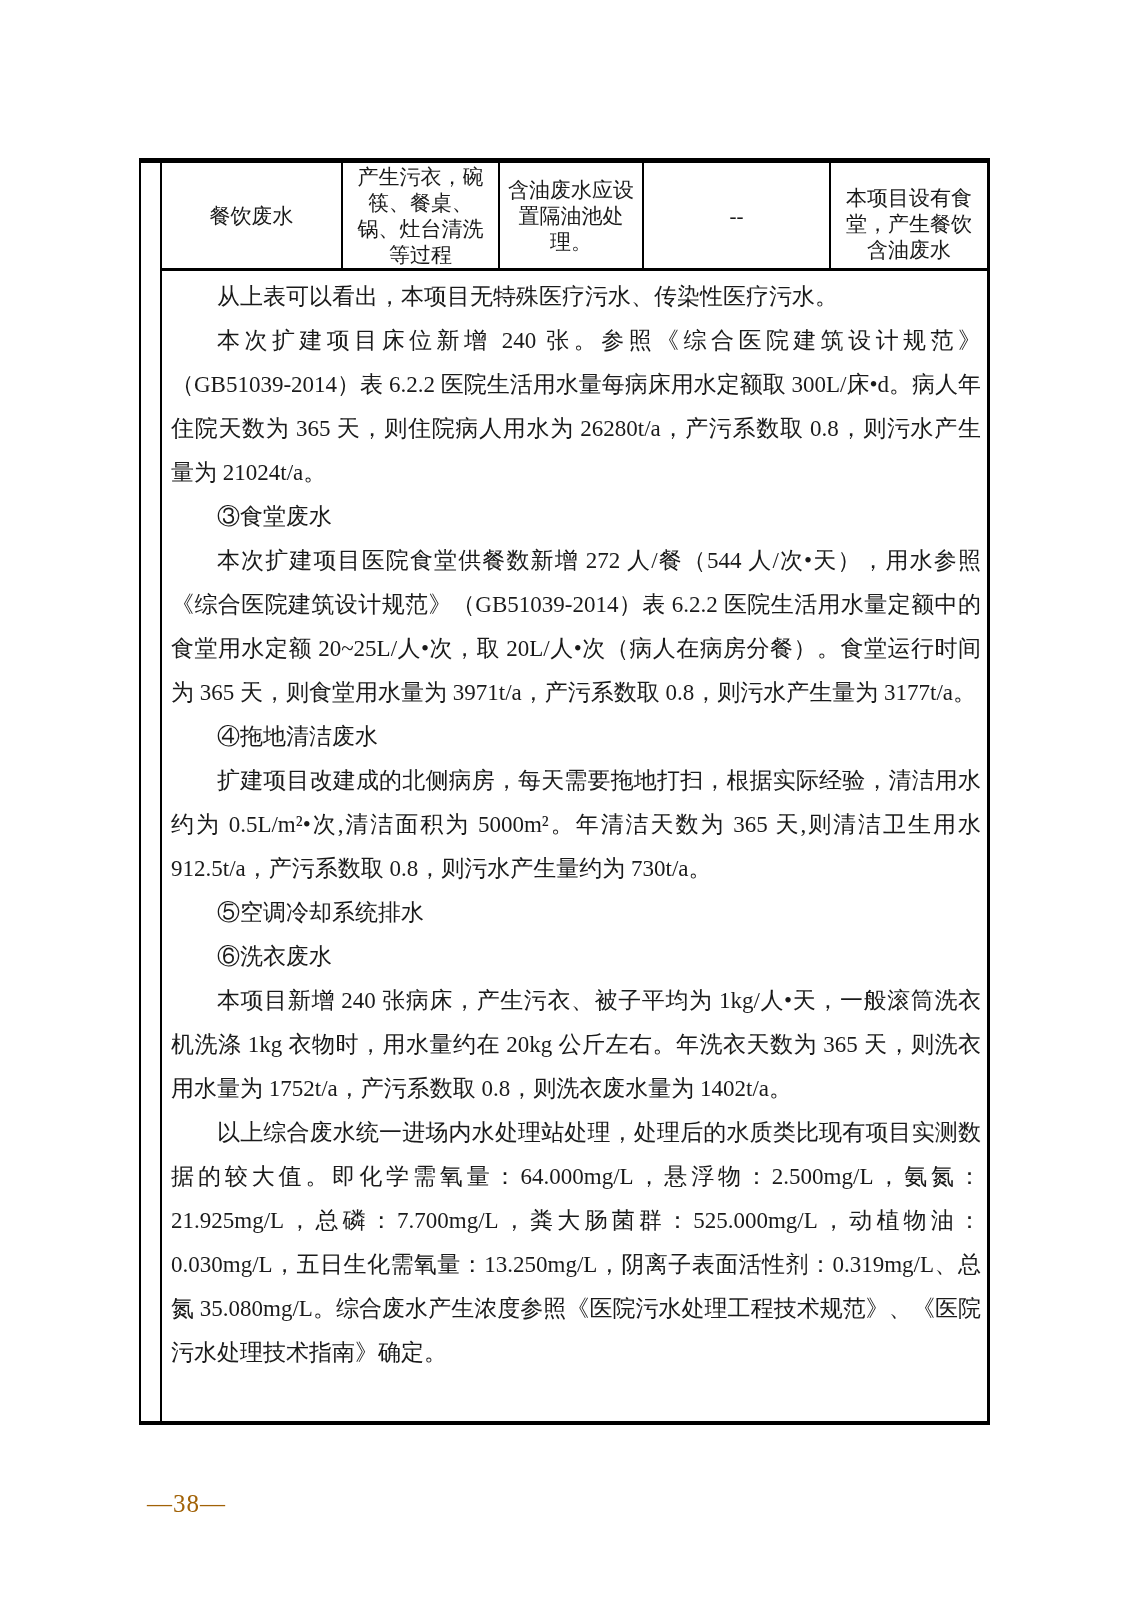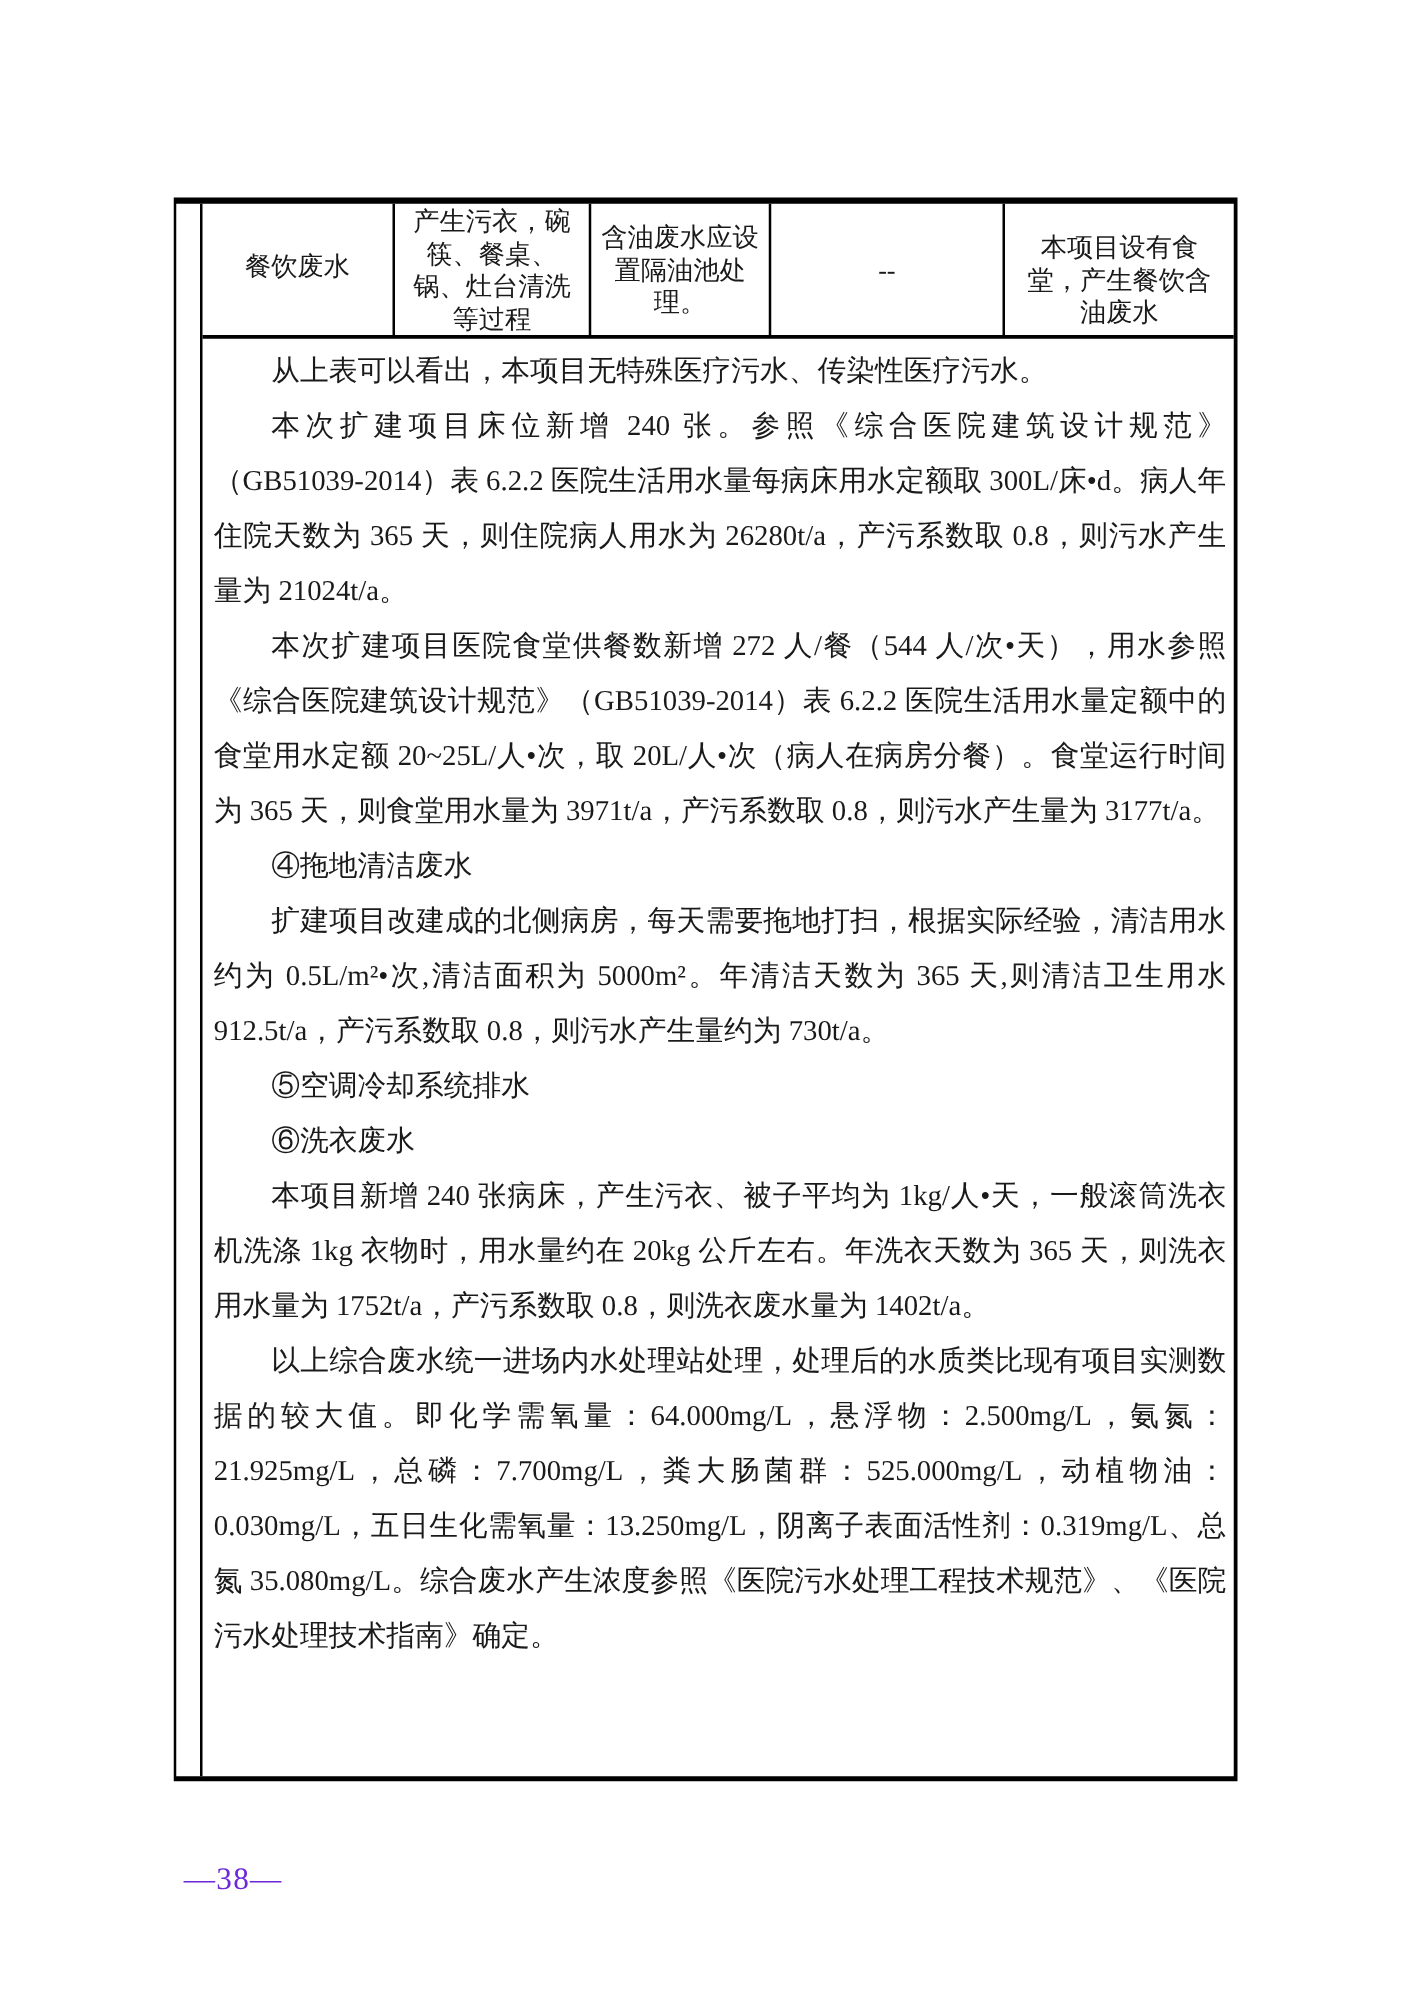--- a/index.html
+++ b/index.html
@@ -47,21 +47,21 @@
     border-right: 2px solid #000;
     display: flex;
     align-items: center;
     justify-content: center;
     text-align: center;
     font-size: 21px;
     line-height: 26px;
     padding: 2px 8px;
   }
   .cell:last-child { border-right: none; }
-  .cell.c1 { width: 154px; font-family: Liberation Mono, monospace; }
+  .cell.c1 { width: 181px; }
   .cell.c2 { width: 157px; }
   .cell.c3 { width: 144px; }
   .cell.c4 { width: 187px; }
   .cell.c5 { flex: 1; margin-top: 16px; }
   .bodytext {
     flex: 1;
     overflow: hidden;
     padding: 4px 6px 14px 9px;
     font-size: 23px;
     line-height: 44px;
@@ -71,21 +71,21 @@
   .bodytext p {
     margin: 0;
     text-indent: 46px;
   }
   .pageno {
     position: absolute;
     left: 147px;
     top: 1490px;
     font-size: 25px;
     letter-spacing: 1px;
-    color: #6d28d9;
+    color: #a16207;
   }
 </style>
 </head>
 <body>
 
 <div class="page">
 
   <div class="doc-table">
     <div class="gutter"></div>
     <div class="content">
@@ -94,20 +94,21 @@
         <div class="cell c1">餐饮废水</div>
         <div class="cell c2">产生污衣，碗筷、餐桌、锅、灶台清洗等过程</div>
         <div class="cell c3">含油废水应设置隔油池处理。</div>
         <div class="cell c4">--</div>
         <div class="cell c5">本项目设有食堂，产生餐饮含油废水</div>
       </div>
 
       <div class="bodytext">
         <p>从上表可以看出，本项目无特殊医疗污水、传染性医疗污水。</p>
         <p>本次扩建项目床位新增 240 张。参照《综合医院建筑设计规范》（GB51039-2014）表 6.2.2 医院生活用水量每病床用水定额取 300L/床•d。病人年住院天数为 365 天，则住院病人用水为 26280t/a，产污系数取 0.8，则污水产生量为 21024t/a。</p>
+        <p>③食堂废水</p>
         <p>本次扩建项目医院食堂供餐数新增 272 人/餐（544 人/次•天），用水参照《综合医院建筑设计规范》（GB51039-2014）表 6.2.2 医院生活用水量定额中的食堂用水定额 20~25L/人•次，取 20L/人•次（病人在病房分餐）。食堂运行时间为 365 天，则食堂用水量为 3971t/a，产污系数取 0.8，则污水产生量为 3177t/a。</p>
         <p>④拖地清洁废水</p>
         <p>扩建项目改建成的北侧病房，每天需要拖地打扫，根据实际经验，清洁用水约为 0.5L/m²•次,清洁面积为 5000m²。年清洁天数为 365 天,则清洁卫生用水 912.5t/a，产污系数取 0.8，则污水产生量约为 730t/a。</p>
         <p>⑤空调冷却系统排水</p>
         <p>⑥洗衣废水</p>
         <p>本项目新增 240 张病床，产生污衣、被子平均为 1kg/人•天，一般滚筒洗衣机洗涤 1kg 衣物时，用水量约在 20kg 公斤左右。年洗衣天数为 365 天，则洗衣用水量为 1752t/a，产污系数取 0.8，则洗衣废水量为 1402t/a。</p>
         <p>以上综合废水统一进场内水处理站处理，处理后的水质类比现有项目实测数据的较大值。即化学需氧量：64.000mg/L，悬浮物：2.500mg/L，氨氮：21.925mg/L，总磷：7.700mg/L，粪大肠菌群：525.000mg/L，动植物油：0.030mg/L，五日生化需氧量：13.250mg/L，阴离子表面活性剂：0.319mg/L、总氮 35.080mg/L。综合废水产生浓度参照《医院污水处理工程技术规范》、《医院污水处理技术指南》确定。</p>
       </div>
 
     </div>

